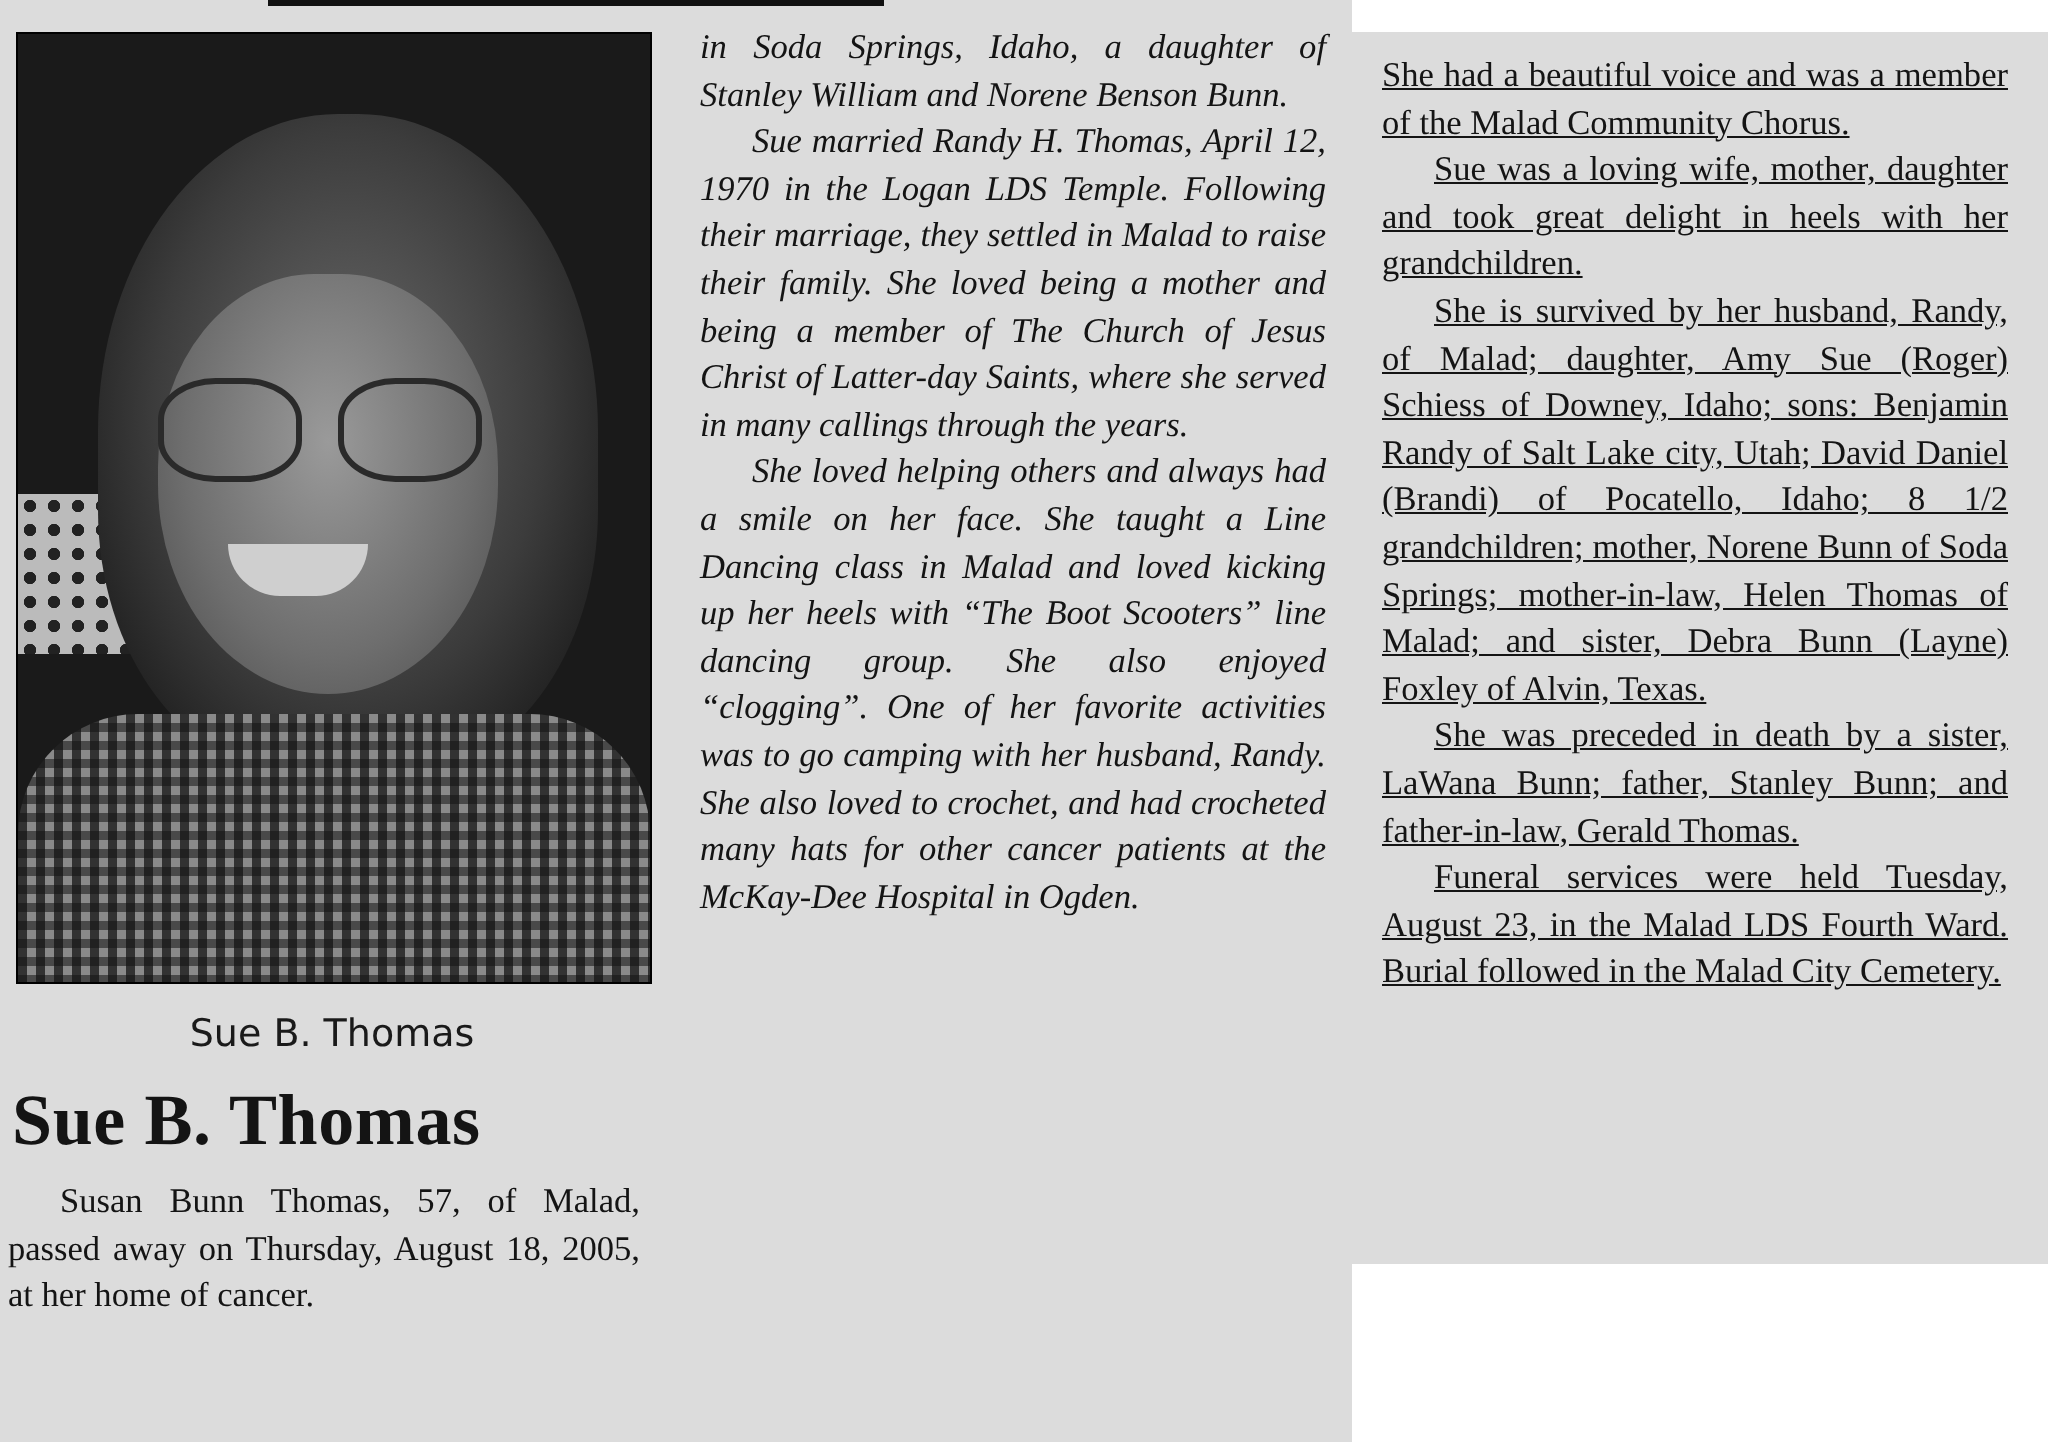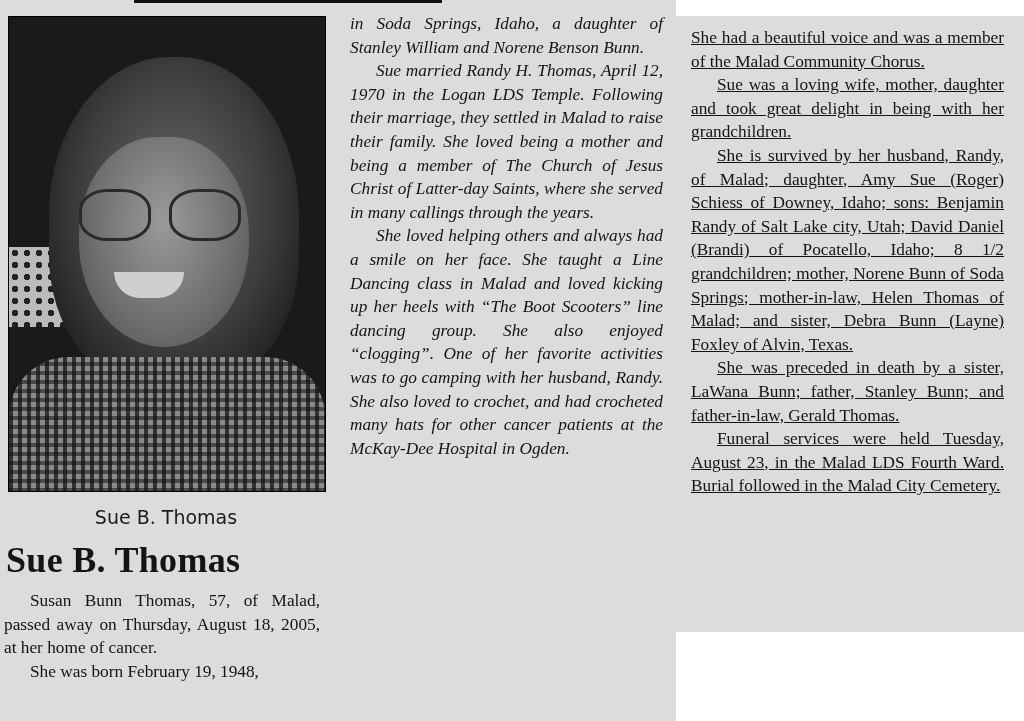--- a/index.html
+++ b/index.html
@@ -91,28 +91,27 @@
   <div class="glasses-r"></div>
   <div class="smile"></div>
   <div class="shirt"></div>
 </div>
 
 <div class="caption">Sue B. Thomas</div>
 <div class="headline">Sue B. Thomas</div>
 
 <div class="col col-left">
   <p class="indent">Susan Bunn Thomas, 57, of Malad, passed away on Thursday, August 18, 2005, at her home of cancer.</p>
-  <p class="indent">She was born February 19, 1948,</p>
 </div>
 
 <div class="col col-mid">
   <p>in Soda Springs, Idaho, a daughter of Stanley William and Norene Benson Bunn.</p>
   <p class="indent">Sue married Randy H. Thomas, April 12, 1970 in the Logan LDS Temple. Following their marriage, they settled in Malad to raise their family. She loved being a mother and being a member of The Church of Jesus Christ of Latter-day Saints, where she served in many callings through the years.</p>
   <p class="indent">She loved helping others and always had a smile on her face. She taught a Line Dancing class in Malad and loved kicking up her heels with “The Boot Scooters” line dancing group. She also enjoyed “clogging”. One of her favorite activities was to go camping with her husband, Randy. She also loved to crochet, and had crocheted many hats for other cancer patients at the McKay-Dee Hospital in Ogden.</p>
 </div>
 
 <div class="col col-right">
   <p>She had a beautiful voice and was a member of the Malad Community Chorus.</p>
-  <p class="indent">Sue was a loving wife, mother, daughter and took great delight in being with her grandchildren.</p>
+  <p class="indent">Sue was a loving wife, mother, daughter and took great delight in heels with her grandchildren.</p>
   <p class="indent">She is survived by her husband, Randy, of Malad; daughter, Amy Sue (Roger) Schiess of Downey, Idaho; sons: Benjamin Randy of Salt Lake city, Utah; David Daniel (Brandi) of Pocatello, Idaho; 8 1/2 grandchildren; mother, Norene Bunn of Soda Springs; mother-in-law, Helen Thomas of Malad; and sister, Debra Bunn (Layne) Foxley of Alvin, Texas.</p>
   <p class="indent">She was preceded in death by a sister, LaWana Bunn; father, Stanley Bunn; and father-in-law, Gerald Thomas.</p>
   <p class="indent">Funeral services were held Tuesday, August 23, in the Malad LDS Fourth Ward. Burial followed in the Malad City Cemetery.</p>
 </div>
 
 </body></html>

